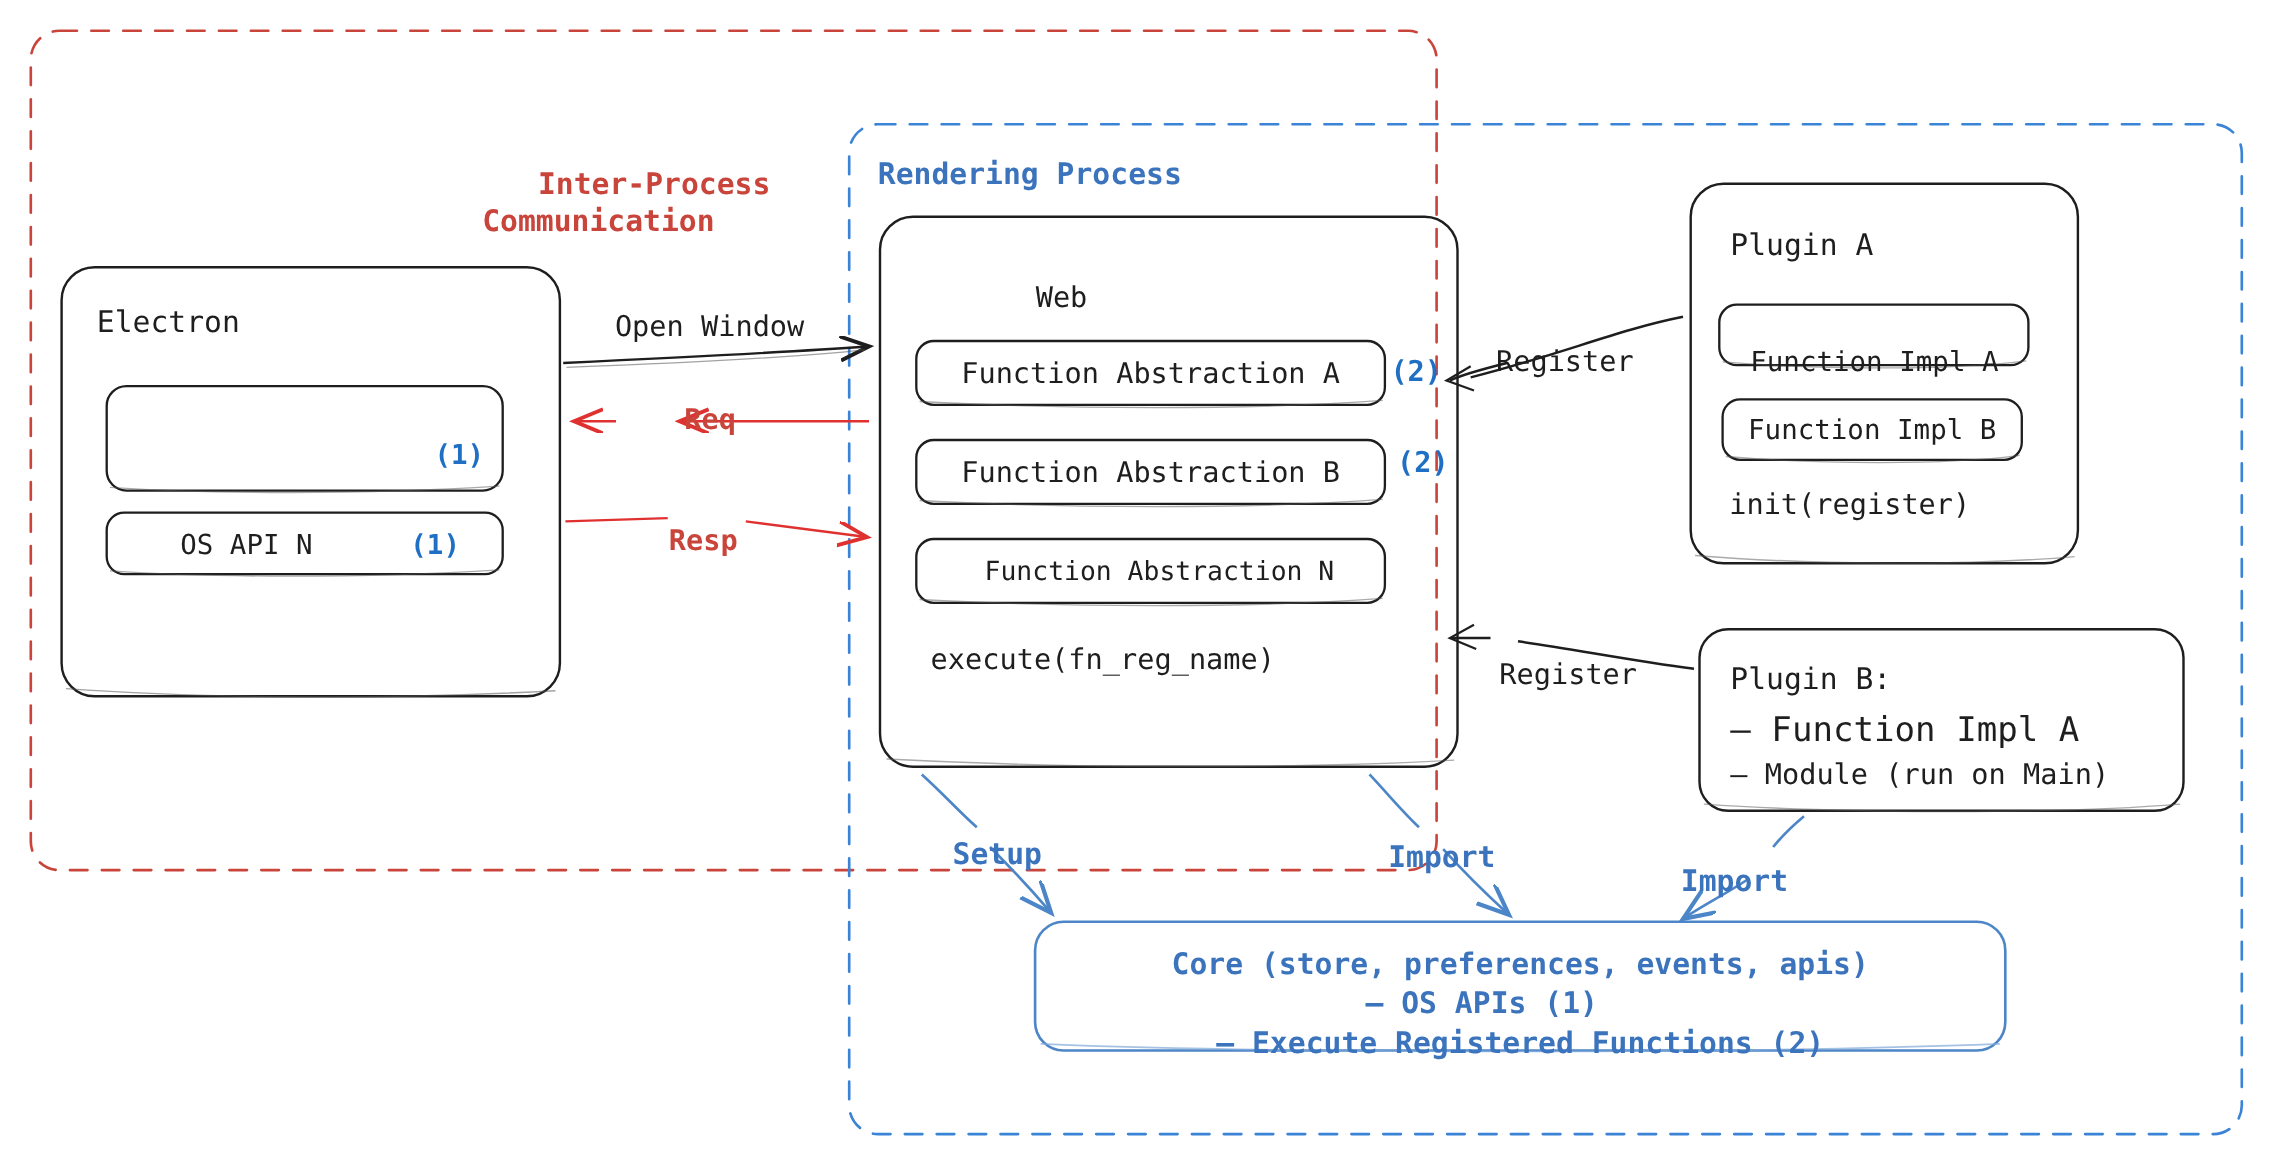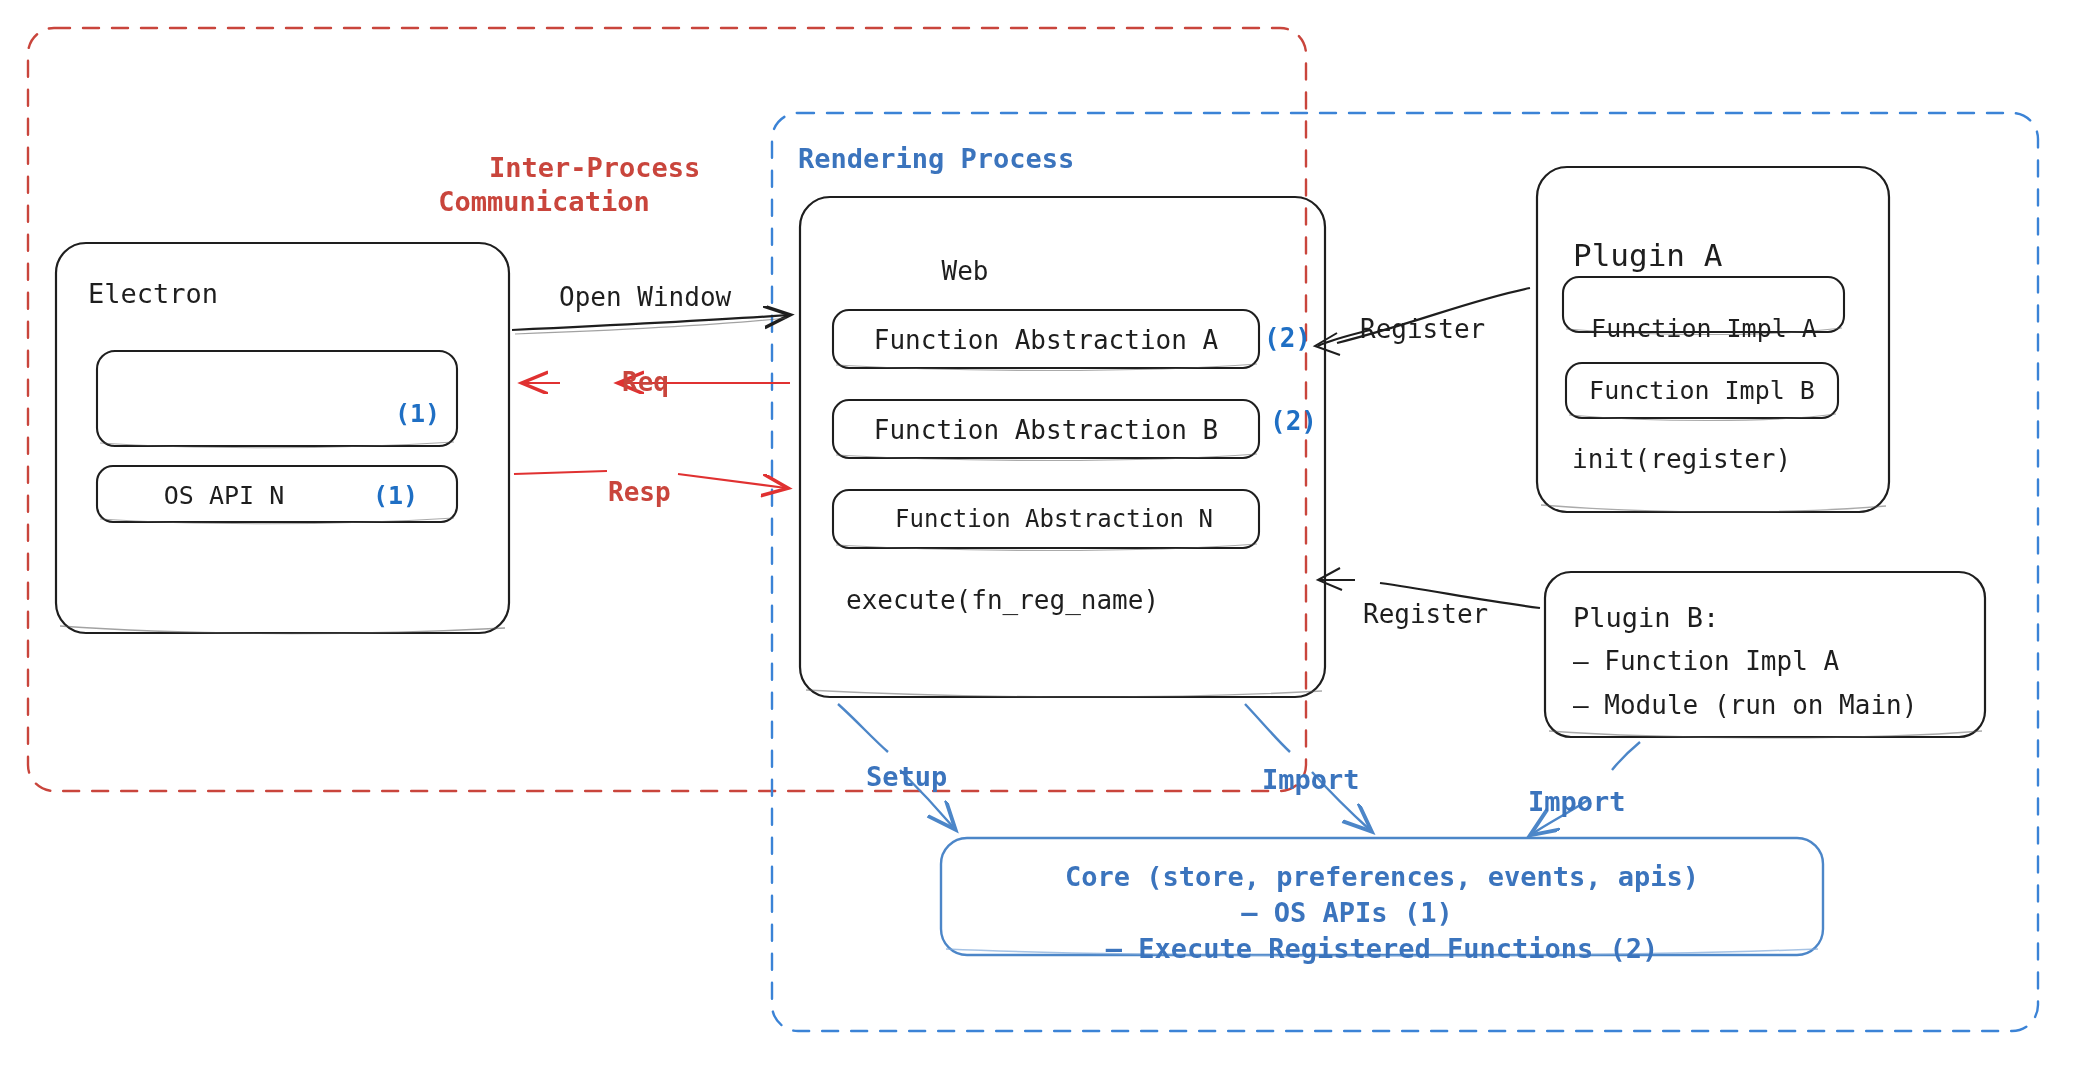--- a/index.html
+++ b/index.html
@@ -185,27 +185,27 @@
   <div class="lbl ctr" style="left:838px; top:414px; width:416px; font-size:26px;">Function Abstraction B</div>
   <div class="lbl blue bold" style="left:1270px; top:405px; font-size:26px;">(2)</div>
 
   <div class="lbl ctr" style="left:846px; top:504px; width:416px; font-size:24px;">Function Abstraction N</div>
 
   <div class="lbl" style="left:846px; top:584px; font-size:26px;">execute(fn_reg_name)</div>
 
   <div class="lbl" style="left:1360px; top:313px; font-size:26px;">Register</div>
   <div class="lbl" style="left:1363px; top:598px; font-size:26px;">Register</div>
 
-  <div class="lbl" style="left:1573px; top:236px; font-size:31px;">Plugin A</div>
+  <div class="lbl" style="left:1573px; top:207px; font-size:27px;">Plugin A</div>
   <div class="lbl ctr" style="left:1568px; top:289px; width:272px; font-size:25px;margin-top:24px;">Function Impl A</div>
   <div class="lbl ctr" style="left:1568px; top:375px; width:268px; font-size:25px;">Function Impl B</div>
   <div class="lbl" style="left:1572px; top:443px; font-size:26px;">init(register)</div>
 
   <div class="lbl" style="left:1573px; top:601px; font-size:27px;">Plugin B:</div>
-  <div class="lbl" style="left:1573px; top:645px; font-size:26px;">– Function Impl A</div>
+  <div class="lbl" style="left:1573px; top:645px; font-size:31px;">– Function Impl A</div>
   <div class="lbl" style="left:1573px; top:689px; font-size:26px;">– Module (run on Main)</div>
 
   <div class="lbl blue2 bold" style="left:866px; top:760px; font-size:27px;">Setup</div>
   <div class="lbl blue2 bold" style="left:1262px; top:763px; font-size:27px;">Import</div>
   <div class="lbl blue2 bold" style="left:1528px; top:785px; font-size:27px;">Import</div>
 
   <div class="lbl blue2 bold ctr" style="left:941px; top:860px; width:882px; font-size:27px;">Core (store, preferences, events, apis)</div>
   <div class="lbl blue2 bold ctr" style="left:906px; top:896px; width:882px; font-size:27px;">– OS APIs (1)</div>
   <div class="lbl blue2 bold ctr" style="left:941px; top:932px; width:882px; font-size:27px;">– Execute Registered Functions (2)</div>
 

